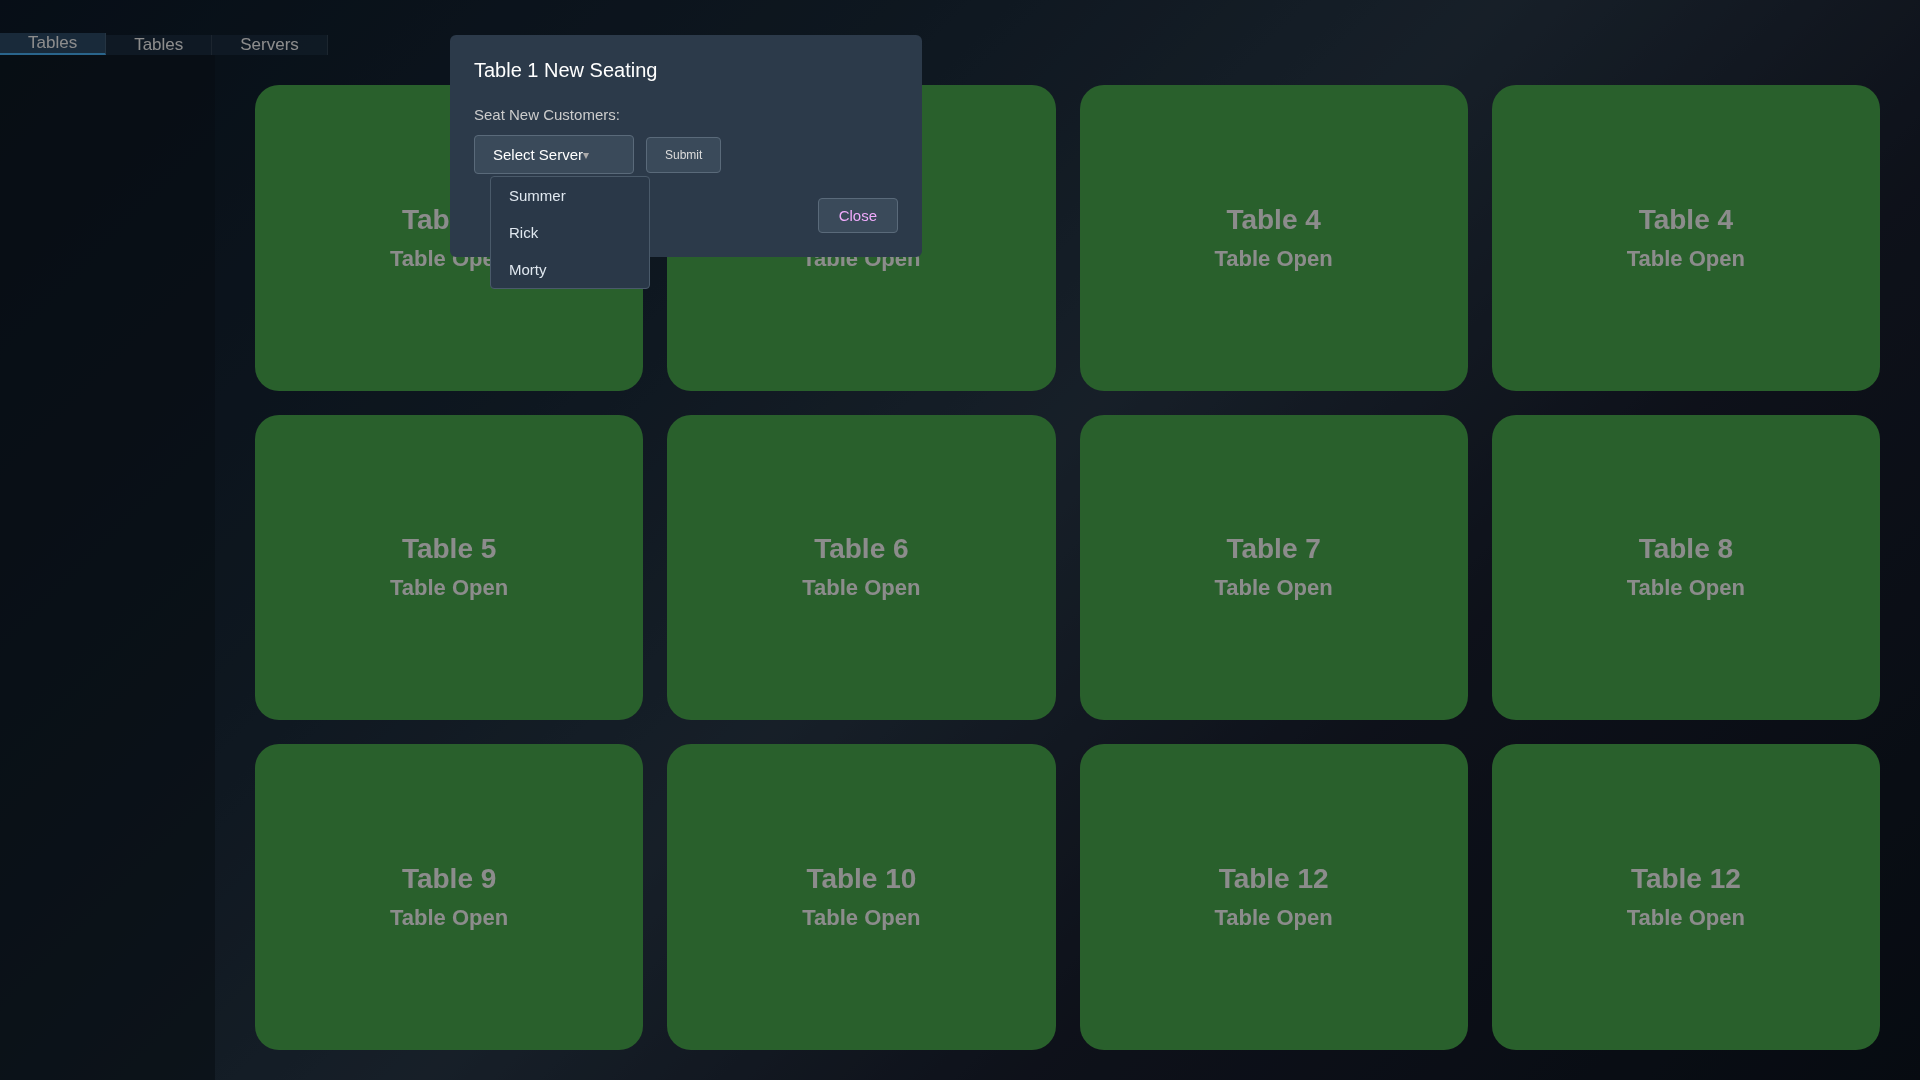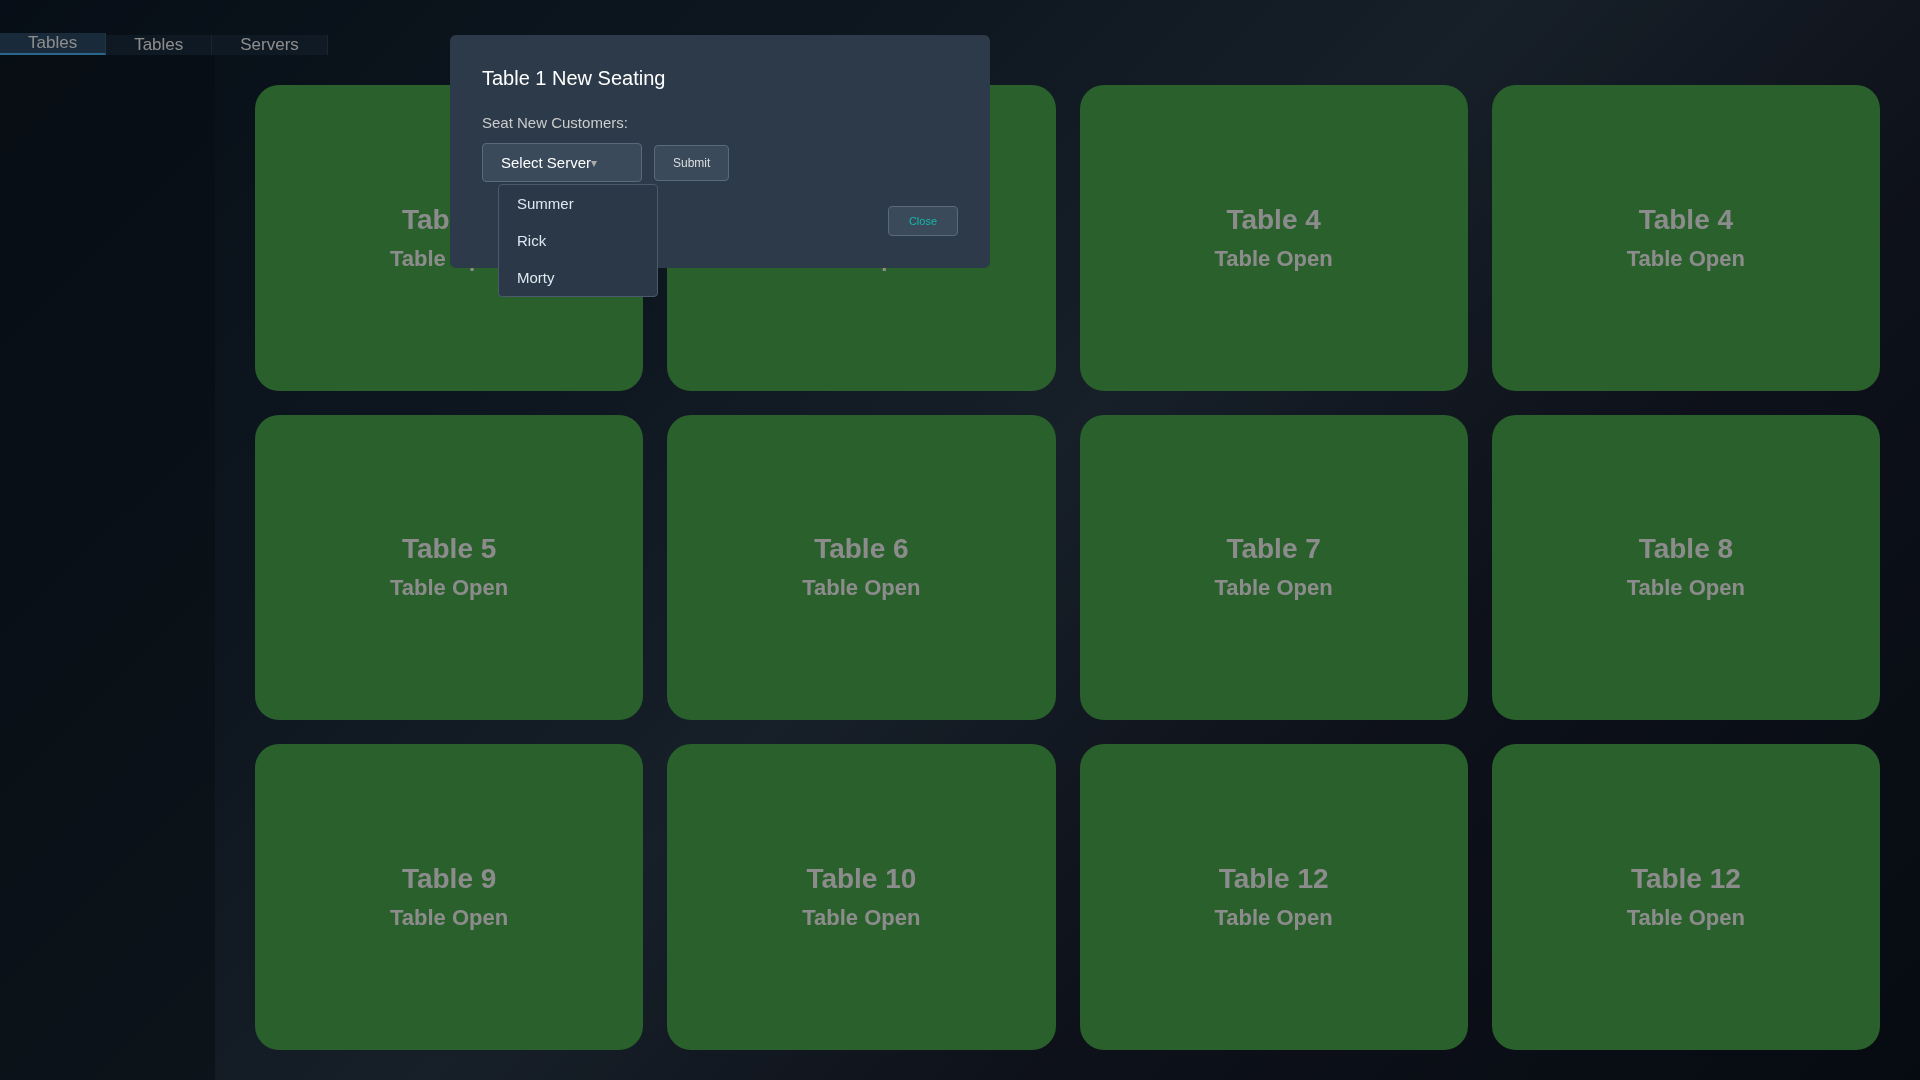--- a/index.html
+++ b/index.html
@@ -103,24 +103,24 @@
       inset: 0;
       background: rgba(0,0,0,0.45);
       z-index: 20;
     }
 
     
     .modal {
       position: absolute;
       top: 35px;
       left: 450px;
-      width: 540px;
+      width: 472px;
       background: #2c3a4a;
       border-radius: 6px;
-      padding: 32px;
+      padding: 24px;
       z-index: 30;
     }
 
     .modal-title {
       font-size: 20px;
       color: #fff;
       margin-bottom: 24px;
     }
 
     .modal-label {
@@ -184,25 +184,25 @@
       border: 1px solid #5a6a7a;
       border-radius: 4px;
       padding: 10px 18px;
       font-size: 12px;
       cursor: pointer;
     }
 
     
     .close-btn {
       background: #3a4a5a;
-      color: #14b8a6;
+      color: #f0abfc;
       border: 1px solid #5a6a7a;
       border-radius: 4px;
       padding: 8px 20px;
-      font-size: 11px;
+      font-size: 15px;
       cursor: pointer;
       display: block;
       margin-left: auto;
       margin-top: 24px;
     }
 
     
     .left-panel {
       position: absolute;
       top: 55px;

